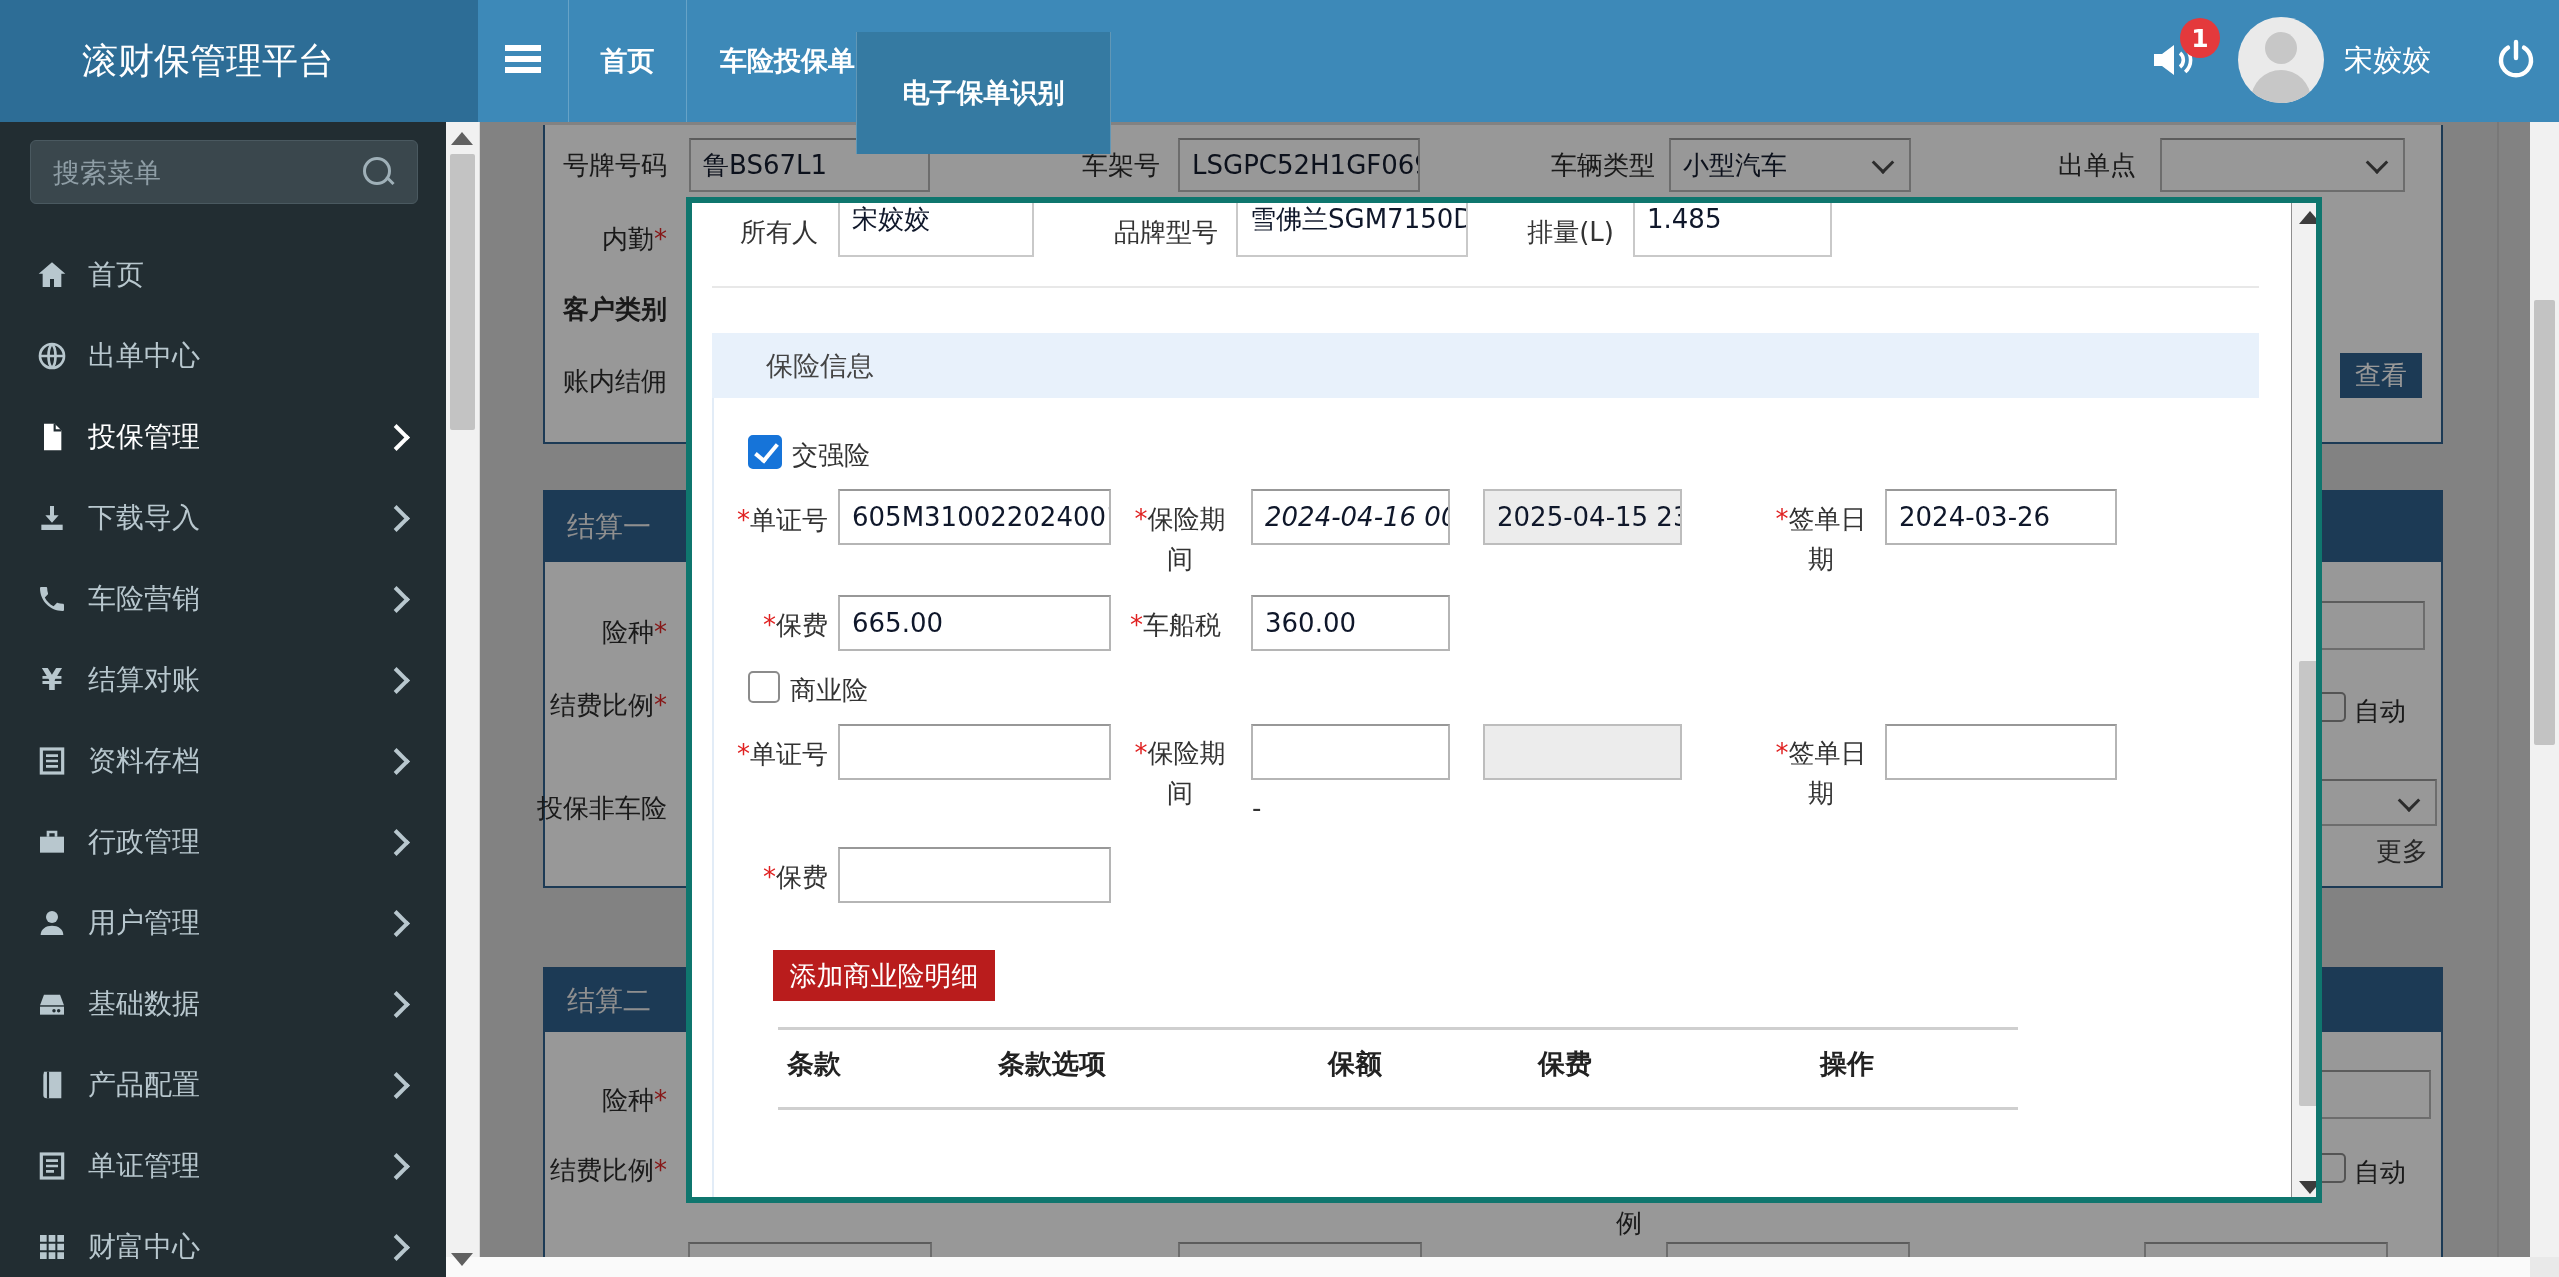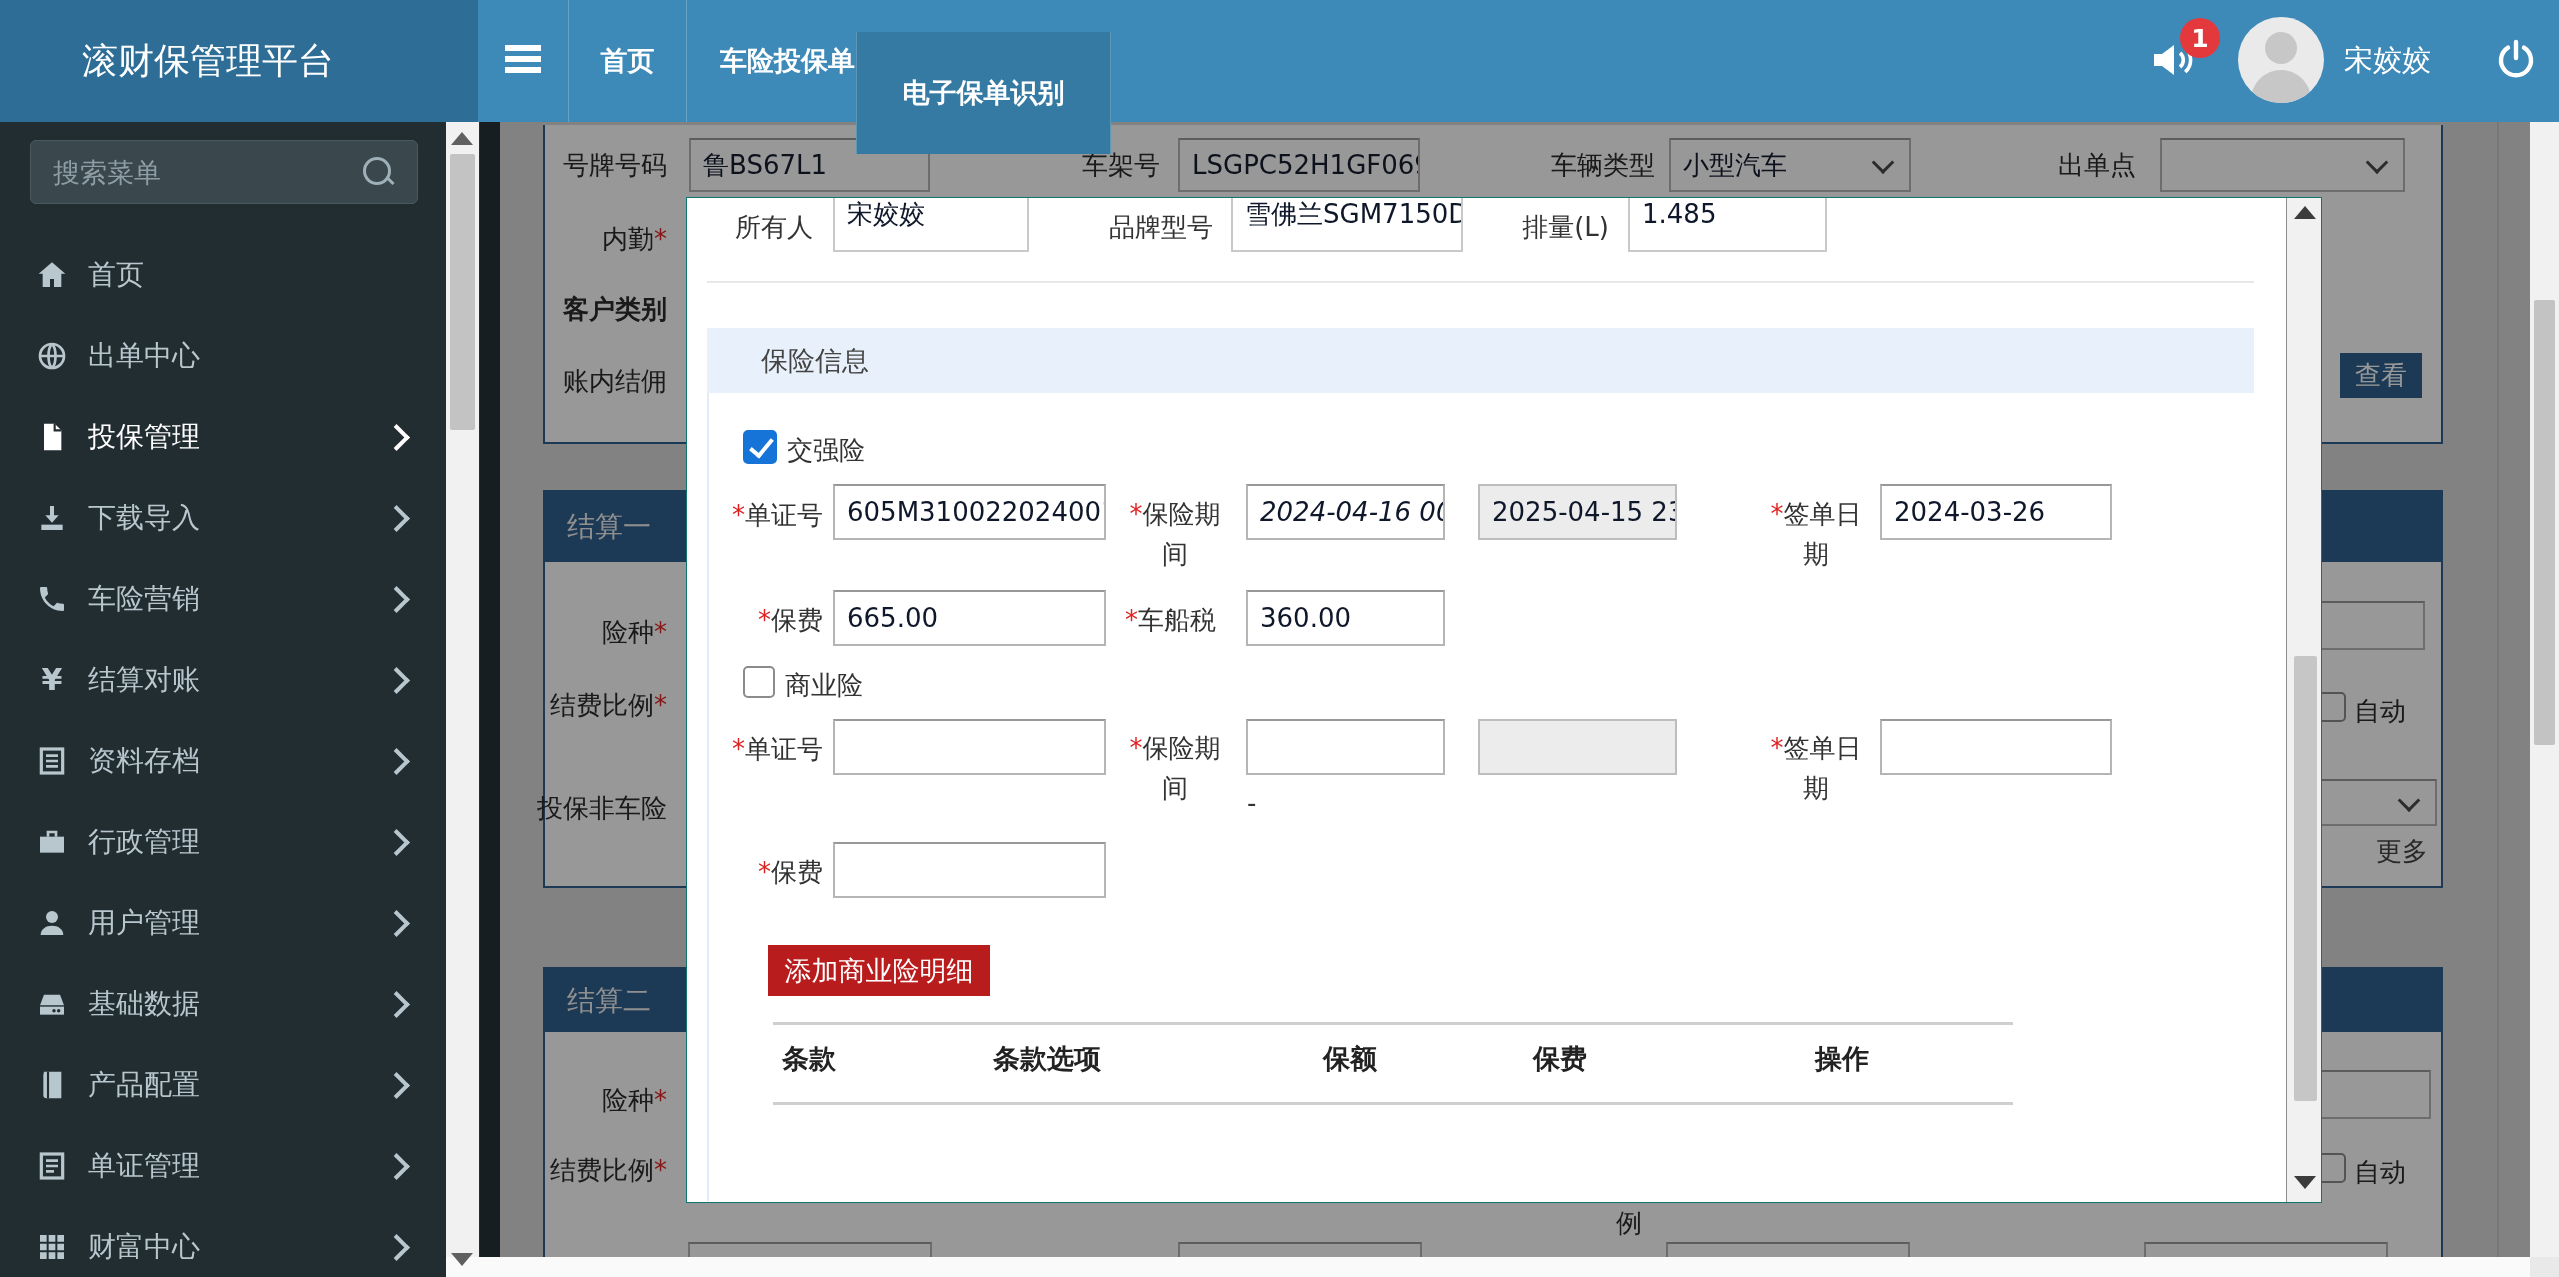--- a/index.html
+++ b/index.html
@@ -15,21 +15,21 @@
   #burger{position:absolute;left:505px;top:45px;width:36px;height:30px;}
   #burger span{display:block;width:36px;height:6px;background:#fff;margin-bottom:5px;}
   .hico{position:absolute;top:36px;width:48px;height:48px;color:#fff;}
   #badge{position:absolute;left:2180px;top:18px;width:40px;height:40px;border-radius:50%;background:#e4393c;
          color:#fff;font-size:25px;font-weight:bold;display:flex;align-items:center;justify-content:center;z-index:2;}
   #avatar{position:absolute;left:2238px;top:17px;width:86px;height:86px;border-radius:50%;background:#eaeaea;overflow:hidden;}
   #avatar .head{position:absolute;left:27px;top:15px;width:32px;height:32px;border-radius:50%;background:#c7c7c7;}
   #avatar .body{position:absolute;left:13px;top:53px;width:60px;height:40px;border-radius:30px 30px 0 0;background:#c7c7c7;}
   #uname{position:absolute;left:2344px;top:0;height:122px;display:flex;align-items:center;color:#fff;font-size:29px;}
   
-  #side{position:absolute;left:0;top:122px;width:500px;height:1155px;background:#222d32;z-index:20;}
+  #side{position:absolute;left:0;top:122px;width:446px;height:1155px;background:#222d32;z-index:20;}
   #sbox{position:absolute;left:30px;top:18px;width:388px;height:64px;background:#3a474d;border:1px solid #4a5960;border-radius:6px;box-sizing:border-box;}
   #sbox input{position:absolute;left:20px;top:4px;width:300px;height:52px;background:transparent;border:none;outline:none;
               color:#cfd8dc;font-size:27px;font-family:inherit;}
   #sbox input::placeholder{color:#8f9ea6;opacity:1;}
   #sico{position:absolute;right:26px;top:16px;width:22px;height:22px;border:3px solid #9fb0b8;border-radius:50%;}
   #sico::after{content:"";position:absolute;left:19px;top:19px;width:10px;height:3px;background:#9fb0b8;transform:rotate(45deg);}
   #sitems{position:absolute;left:0;top:112px;width:446px;}
   .sd-item{position:relative;height:81px;display:flex;align-items:center;color:#b8c7ce;font-size:28px;cursor:pointer;}
   .sd-item.active{color:#fff;}
   .sd-icon{width:36px;height:32px;margin-left:34px;margin-right:18px;display:flex;align-items:center;justify-content:center;font-size:30px;}
@@ -50,21 +50,21 @@
        font-size:26px;color:#0f172a;padding:0 12px;overflow:hidden;white-space:nowrap;display:flex;align-items:center;}
   .inp.grey{background:#ececec;border-color:#bdbdbd;}
   .sel::after{content:"";position:absolute;right:18px;top:50%;width:13px;height:13px;border-right:3px solid #454545;border-bottom:3px solid #454545;transform:translateY(-65%) rotate(45deg);}
   .navybtn{position:absolute;background:#2a5d8c;color:#fff;font-size:26px;display:flex;align-items:center;justify-content:center;cursor:pointer;}
   .cb{position:absolute;box-sizing:border-box;background:#fff;border:2px solid #8b8b8b;border-radius:5px;cursor:pointer;}
   .cb.checked{background:#1674d9;border-color:#1674d9;}
   .cb.checked::after{content:"";position:absolute;left:10px;top:2px;width:9px;height:19px;border:solid #fff;border-width:0 4px 4px 0;transform:rotate(40deg);}
   .link{position:absolute;color:#404040;font-size:26px;cursor:pointer;margin-left:30px;}
   
   #overlay{position:absolute;left:480px;top:122px;width:2050px;height:1135px;background:rgba(10,10,10,.42);z-index:30;}
-  #modal{position:absolute;left:686px;top:197px;width:1636px;height:1006px;background:#fff;border:1px solid #0f766e;box-sizing:border-box;overflow:hidden;z-index:40;}
+  #modal{position:absolute;left:686px;top:197px;width:1636px;height:1006px;background:#fff;border:6px solid #0f766e;box-sizing:border-box;overflow:hidden;z-index:40;}
   .mlbl{position:absolute;font-size:26px;color:#333;}
   #secbar{position:absolute;left:20px;top:130px;width:1547px;height:65px;background:#e8f1fb;color:#444;font-size:27px;display:flex;align-items:center;padding-left:54px;box-sizing:border-box;}
   #vline{position:absolute;left:20px;top:195px;width:2px;height:808px;background:#e2ecf7;}
   .thline{position:absolute;height:3px;background:#cfcfcf;}
   .th{position:absolute;font-size:27px;font-weight:bold;color:#222;white-space:nowrap;}
   #msb{position:absolute;left:1599px;top:0;width:36px;height:1004px;border-left:1px solid #8e8e8e;background:#f1f1f1;}
   #strip{position:absolute;left:446px;top:1257px;width:2084px;height:20px;background:#fafafa;z-index:45;}
   #pgsb{position:absolute;left:2530px;top:122px;width:29px;height:1155px;background:#f1f1f1;z-index:20;}
   #pgcorner{position:absolute;left:2530px;top:1257px;width:29px;height:20px;background:#e9e9e9;z-index:46;}
 </style>

